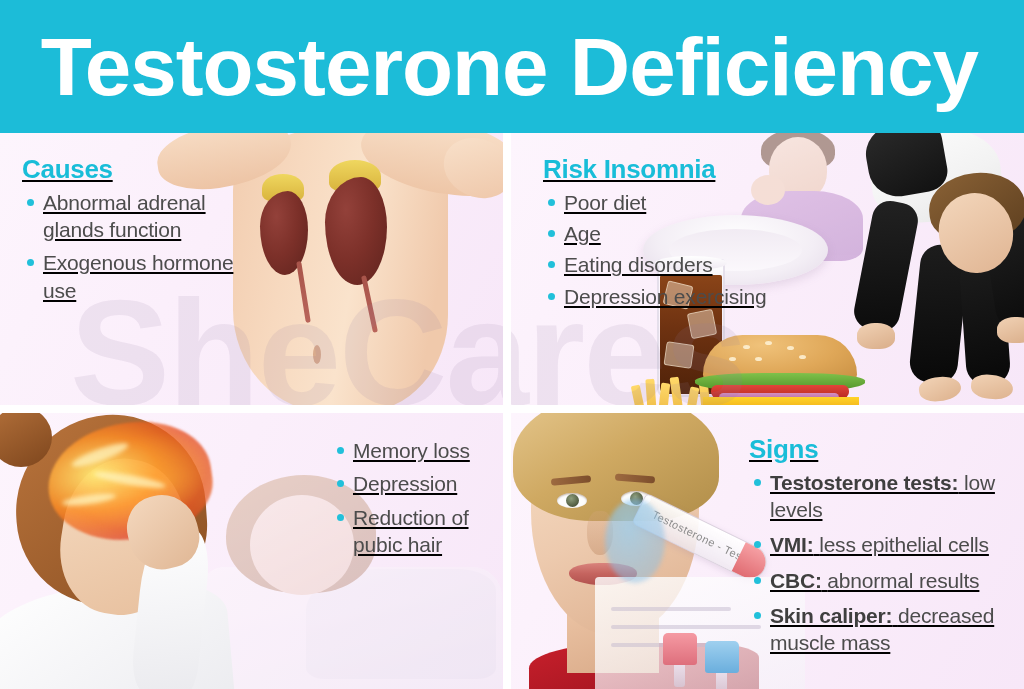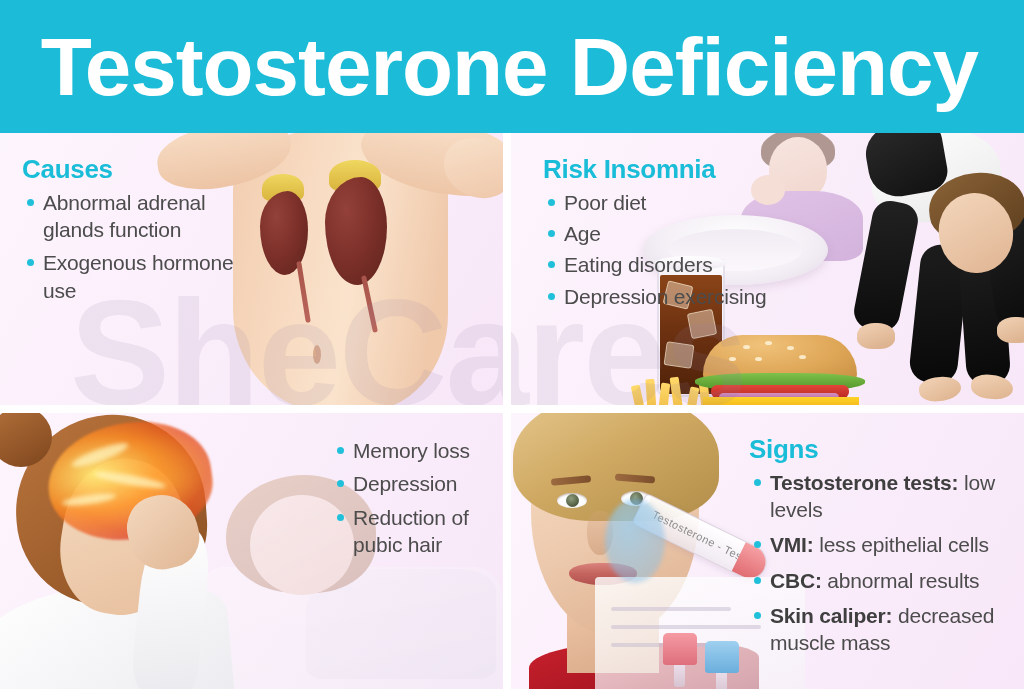--- a/index.html
+++ b/index.html
@@ -46,21 +46,21 @@
   #panel-risk-factors { left:511px; top:133px; width:513px; height:272px; }
   #panel-symptoms     { left:0;   top:413px; width:503px; height:276px; }
   #panel-signs        { left:511px; top:413px; width:513px; height:276px; }
 
   .panel-bg-gradient {
     position:absolute; inset:0;
     background:linear-gradient(120deg,#fdf5fd 0%,#fbeffb 40%,#f7e7f8 100%);
   }
 
   
-  .text-block { position:absolute; z-index:30; }
+  .text-block { position:absolute; z-index:30;text-decoration:underline; }
   #text-causes       { left:22px;  top:22px;  width:215px; }
   #text-risk-factors { left:32px;  top:22px;  width:225px; }
   #text-symptoms     { left:332px; top:24px;  width:180px; }
   #text-signs        { left:238px; top:22px;  width:280px; }
 
   .section-heading {
     color:#19bdd8;
     font-size:26px;
     font-weight:bold;
     margin-bottom:4px;

